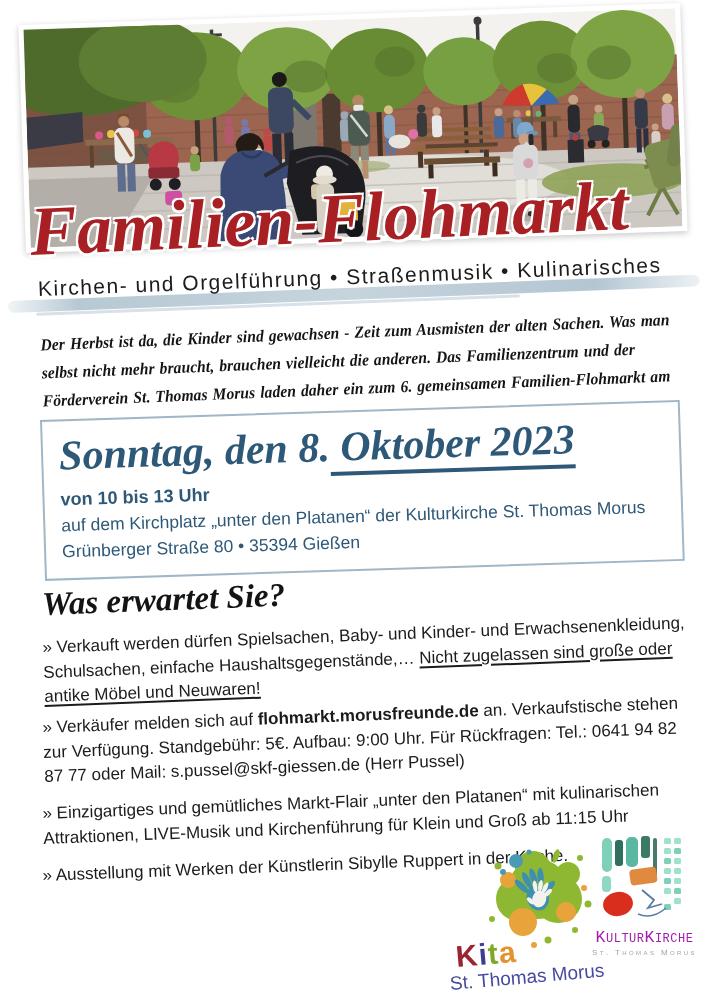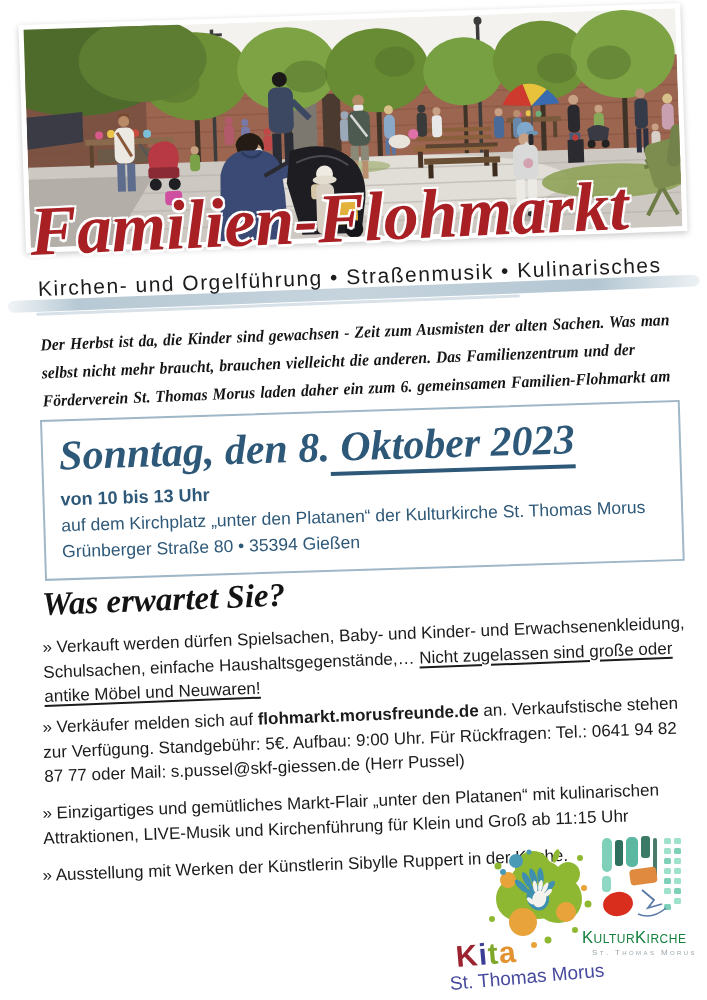--- a/index.html
+++ b/index.html
@@ -50,22 +50,22 @@
   .kita{position:absolute;left:448px;top:840px;width:155px;height:155px;}
   .kita svg{position:absolute;left:30px;top:4px;}
   .kita-word{position:absolute;left:8px;top:100px;font-weight:700;font-size:30px;
          transform:rotate(-5deg);transform-origin:left center;letter-spacing:1px;}
   .kita-word .lk{color:#9c2430;} .kita-word .li{color:#3c3e96;}
   .kita-word .lt{color:#7fa82a;} .kita-word .la{color:#e2922e;}
   .kita-sub{position:absolute;left:2px;top:133px;font-size:19px;color:#474a9e;white-space:nowrap;
          transform:rotate(-5deg);transform-origin:left center;}
   .kk{position:absolute;left:582px;top:834px;width:125px;height:150px;}
   .kk svg{position:absolute;left:14px;top:0;}
-  .kk-name{position:absolute;left:0;top:94px;width:125px;
-         font-variant:small-caps;font-size:16.5px;color:#15803d;letter-spacing:.5px;white-space:nowrap;}
+  .kk-name{position:absolute;left:0;top:94px;width:125px;text-align:center;
+         font-variant:small-caps;font-size:16.5px;color:#a21caf;letter-spacing:.5px;white-space:nowrap;font-family:Liberation Mono, monospace;}
   .kk-sub{position:absolute;left:0;top:114px;width:125px;text-align:center;
          font-variant:small-caps;font-size:8px;color:#9aa6ac;letter-spacing:2.4px;white-space:nowrap;}
 </style>
 </head>
 <body>
 
 <div class="flyer">
 
   <div class="photo">
     <svg viewBox="0 0 652 218" aria-hidden="true">

